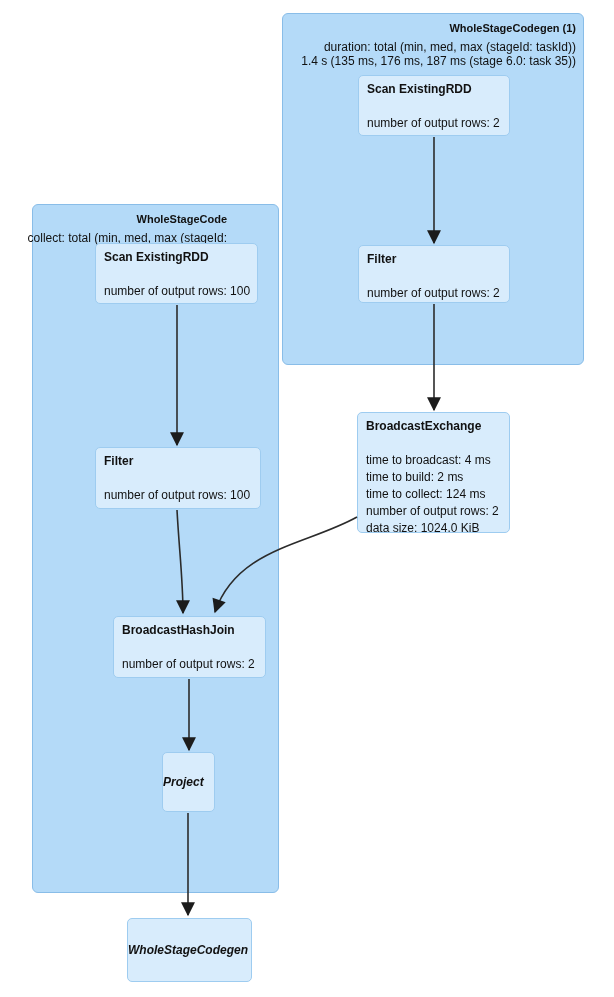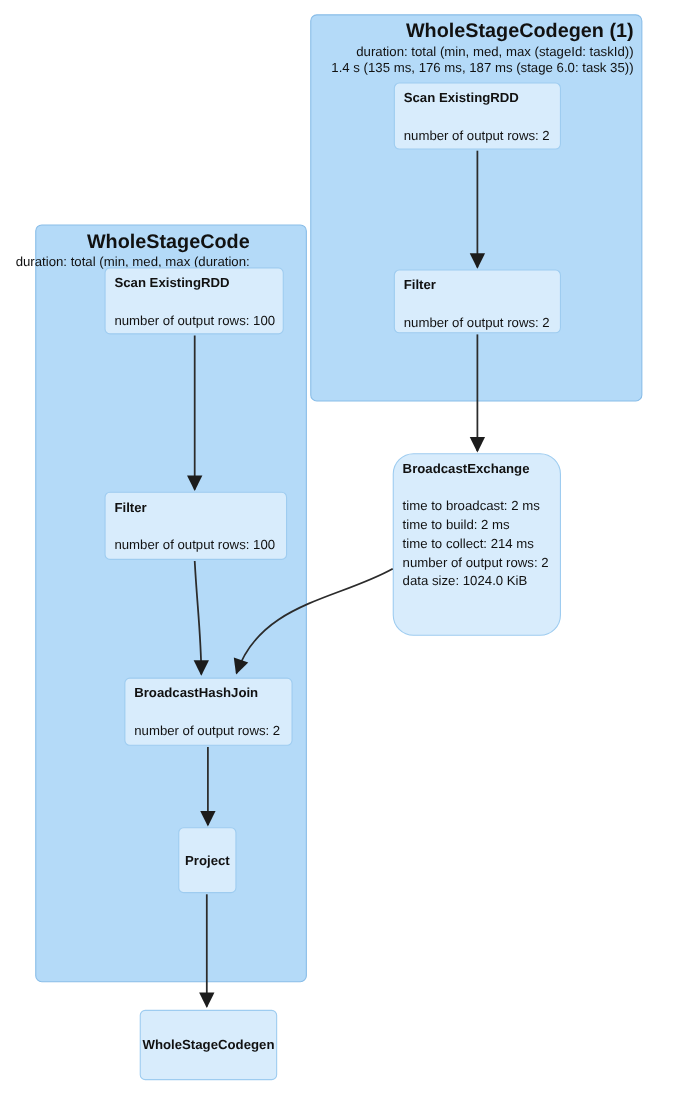--- a/index.html
+++ b/index.html
@@ -22,21 +22,21 @@
     background: var(--background);
   }
   .cluster {
     position: absolute;
     background: var(--cluster-fill);
     border: 1px solid var(--cluster-border);
     border-radius: 6px;
   }
   .cluster-title {
     position: absolute;
-    font-size: 18px;
+    font-size: 11px;
     font-weight: bold;
     line-height: 15px;
     white-space: nowrap;
     text-align: right;
   }
   .cluster-duration {
     position: absolute;
     font-size: 12px;
     line-height: 13.5px;
     white-space: nowrap;
@@ -51,22 +51,22 @@
     padding: 5px 5px 20px 8px;
     font-size: 12px;
     overflow: hidden;
   }
   .node-title { font-weight: bold; line-height: 17px; white-space: nowrap; }
   .node-gap { height: 17px; }
   .metric { line-height: 17px; white-space: nowrap; }
   .node-center {
     display: flex;
     align-items: center;
-    justify-content: center;
     padding: 0;
+    font-style: italic;
   }
   .edges {
     position: absolute;
     left: 0; top: 0;
     z-index: 4;
     pointer-events: none;
   }
   .edges path.edge {
     fill: none;
     stroke: var(--edge);
@@ -74,21 +74,21 @@
   }
 </style>
 </head>
 <body>
 
 <div class="canvas">
 
   <div class="cluster" style="left:32px; top:183px; width:247px; height:689px; z-index:1;margin-top:21px;">
     <div class="cluster-title" style="right:51px; top:7px;">WholeStageCode</div>
     <div class="cluster-duration" style="right:51px; top:27px;">
-      <div>duration: total (min, med, max (duration:</div>
+      <div>collect: total (min, med, max (stageId:</div>
     </div>
   </div>
 
   <div class="cluster" style="left:282px; top:13px; width:302px; height:352px; z-index:2;">
     <div class="cluster-title" style="right:7px; top:7px;">WholeStageCodegen (1)</div>
     <div class="cluster-duration" style="right:7px; top:27px;">
       <div>duration: total (min, med, max (stageId: taskId))</div>
       <div>1.4 s (135 ms, 176 ms, 187 ms (stage 6.0: task 35))</div>
     </div>
   </div>
@@ -110,26 +110,26 @@
     <div class="node-gap"></div>
     <div class="metric">number of output rows: 100</div>
   </div>
 
   <div class="node" style="left:95px; top:447px; width:166px; height:62px;">
     <div class="node-title">Filter</div>
     <div class="node-gap"></div>
     <div class="metric">number of output rows: 100</div>
   </div>
 
-  <div class="node" style="left:357px; top:412px; width:153px; height:166px;border-radius:19px;">
+  <div class="node" style="left:357px; top:412px; width:153px; height:121px;">
     <div class="node-title">BroadcastExchange</div>
     <div class="node-gap"></div>
-    <div class="metric">time to broadcast: 2 ms</div>
+    <div class="metric">time to broadcast: 4 ms</div>
     <div class="metric">time to build: 2 ms</div>
-    <div class="metric">time to collect: 214 ms</div>
+    <div class="metric">time to collect: 124 ms</div>
     <div class="metric">number of output rows: 2</div>
     <div class="metric">data size: 1024.0 KiB</div>
   </div>
 
   <div class="node" style="left:113px; top:616px; width:153px; height:62px;">
     <div class="node-title">BroadcastHashJoin</div>
     <div class="node-gap"></div>
     <div class="metric">number of output rows: 2</div>
   </div>
 

